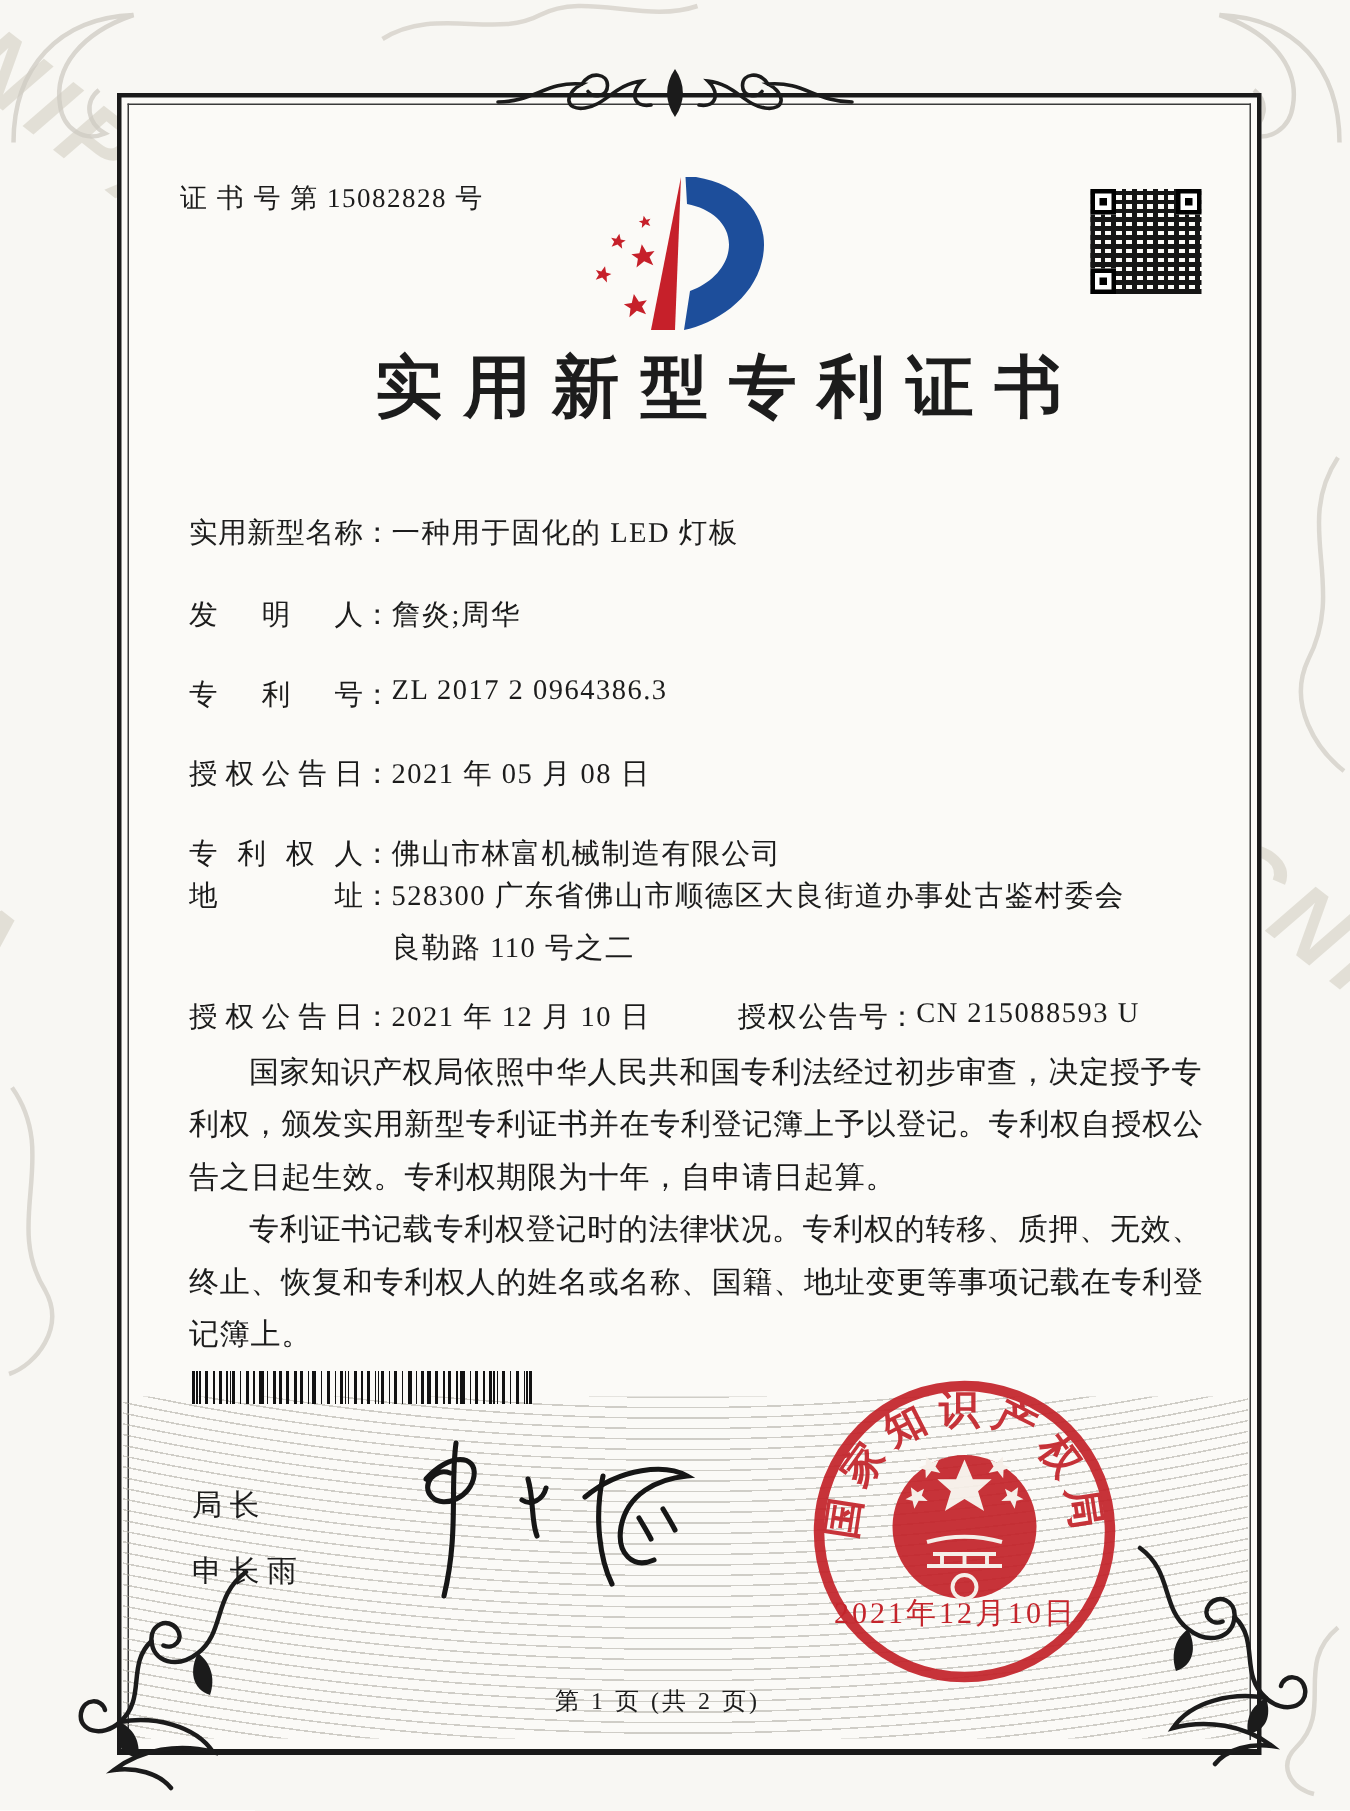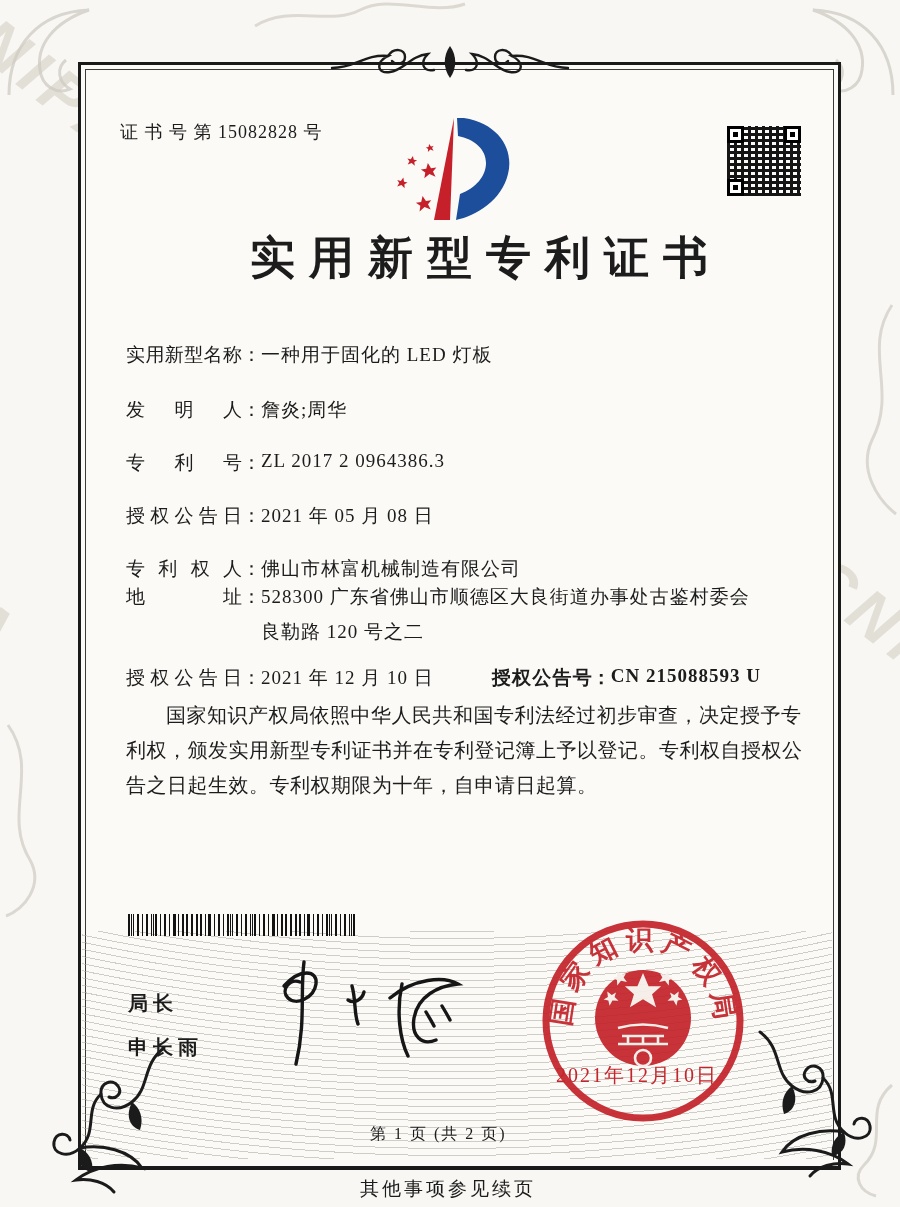--- a/index.html
+++ b/index.html
@@ -30,31 +30,31 @@
   .qr .finder::after{content:"";position:absolute;left:3px;top:3px;width:5px;height:5px;background:#000;}
   .qr .f-tl{left:0;top:0}.qr .f-tr{right:0;top:0}.qr .f-bl{left:0;bottom:0}
   .title{position:absolute;left:0;top:228px;width:900px;text-align:center;
          font-size:45px;font-weight:bold;letter-spacing:14px;padding-left:36px;}
   
   .row{position:absolute;left:126px;font-size:19px;white-space:nowrap;}
   .row .lbl{display:inline-block;width:116px;text-align:justify;text-align-last:justify;vertical-align:top;}
   .row .col{display:inline-block;vertical-align:top;}
   .row .val{display:inline-block;vertical-align:top;letter-spacing:1px;}
   .addr2{margin-left:135px;letter-spacing:1px;margin-top:9px;}
-  .row .col2{display:inline-block;margin-left:58px;font-weight:bold;}
+  .row .col2{display:inline-block;margin-left:58px;}
   
   .body-text{position:absolute;left:126px;top:698px;width:684px;
              font-size:20px;line-height:35px;letter-spacing:.5px;}
   .body-text p{margin:0;text-indent:2em;}
   
   .barcode{position:absolute;left:128px;top:914px;width:230px;height:22px;
            background-image:
             repeating-linear-gradient(90deg,#121212 0 2px,rgba(0,0,0,0) 2px 5px,#121212 5px 6px,rgba(0,0,0,0) 6px 9px),
             repeating-linear-gradient(90deg,rgba(0,0,0,0) 0 3px,#121212 3px 4px,rgba(0,0,0,0) 4px 11px);}
-  .signer{position:absolute;left:128px;font-size:20px;letter-spacing:5px;font-weight:bold;}
+  .signer{position:absolute;left:128px;font-size:20px;letter-spacing:5px;}
   .sig{position:absolute;left:256px;top:956px;}
   .seal{position:absolute;left:538px;top:916px;opacity:.93;}
   .seal-date{position:absolute;left:556px;top:1062px;font-size:20px;letter-spacing:2px;
              color:#c4242b;font-weight:normal;}
   .page-no{position:absolute;left:370px;top:1124px;font-size:16px;letter-spacing:2px;}
   .note{position:absolute;left:360px;top:1176px;font-size:19px;letter-spacing:3px;}
   .black-orn{position:absolute;}
 </style>
 </head>
 <body>
@@ -163,28 +163,29 @@
   <div class="row" style="top:503px">
     <span class="lbl">授权公告日</span><span class="col">：</span><span class="val">2021 年 05 月 08 日</span>
   </div>
   <div class="row" style="top:556px">
     <span class="lbl">专利权人</span><span class="col">：</span><span class="val">佛山市林富机械制造有限公司</span>
   </div>
   <div class="row" style="top:584px">
     <div>
       <span class="lbl">地址</span><span class="col">：</span><span class="val">528300 广东省佛山市顺德区大良街道办事处古鉴村委会</span>
     </div>
-    <div class="addr2">良勒路 120 号之二</div>
+    <div class="addr2">良勒路 110 号之二</div>
   </div>
   <div class="row" style="top:665px">
     <span class="lbl">授权公告日</span><span class="col">：</span><span class="val">2021 年 12 月 10 日</span><span class="col2"><span class="lbl" style="width:100px">授权公告号</span><span class="col">：</span><span class="val">CN 215088593 U</span></span>
   </div>
 
   <div class="body-text">
     <p>国家知识产权局依照中华人民共和国专利法经过初步审查，决定授予专利权，颁发实用新型专利证书并在专利登记簿上予以登记。专利权自授权公告之日起生效。专利权期限为十年，自申请日起算。</p>
+    <p>专利证书记载专利权登记时的法律状况。专利权的转移、质押、无效、终止、恢复和专利权人的姓名或名称、国籍、地址变更等事项记载在专利登记簿上。</p>
   </div>
 
   <div class="barcode"></div>
 
   <div class="signer" style="top:990px">局长</div>
   <div class="signer" style="top:1034px">申长雨</div>
 
   <svg class="sig" width="215" height="112" viewBox="0 0 215 112">
     <g fill="none" stroke="#161616" stroke-width="3.4" stroke-linecap="round">
       <path d="M28,30 C44,12 62,14 60,28 C58,42 40,50 32,42 C24,34 34,22 44,26"></path>
@@ -223,15 +224,14 @@
         <path d="M90,120 L90,128 M105,120 L105,128 M120,120 L120,128"></path>
         <circle cx="105" cy="142" r="8"></circle>
       </g>
     </g>
   </svg>
 
   <div class="seal-date">2021年12月10日</div>
 
   <div class="page-no">第 1 页 (共 2 页)</div>
 
-  <div class="note">其他事项参见续页</div>
 
 </div>
 
 </body></html>

